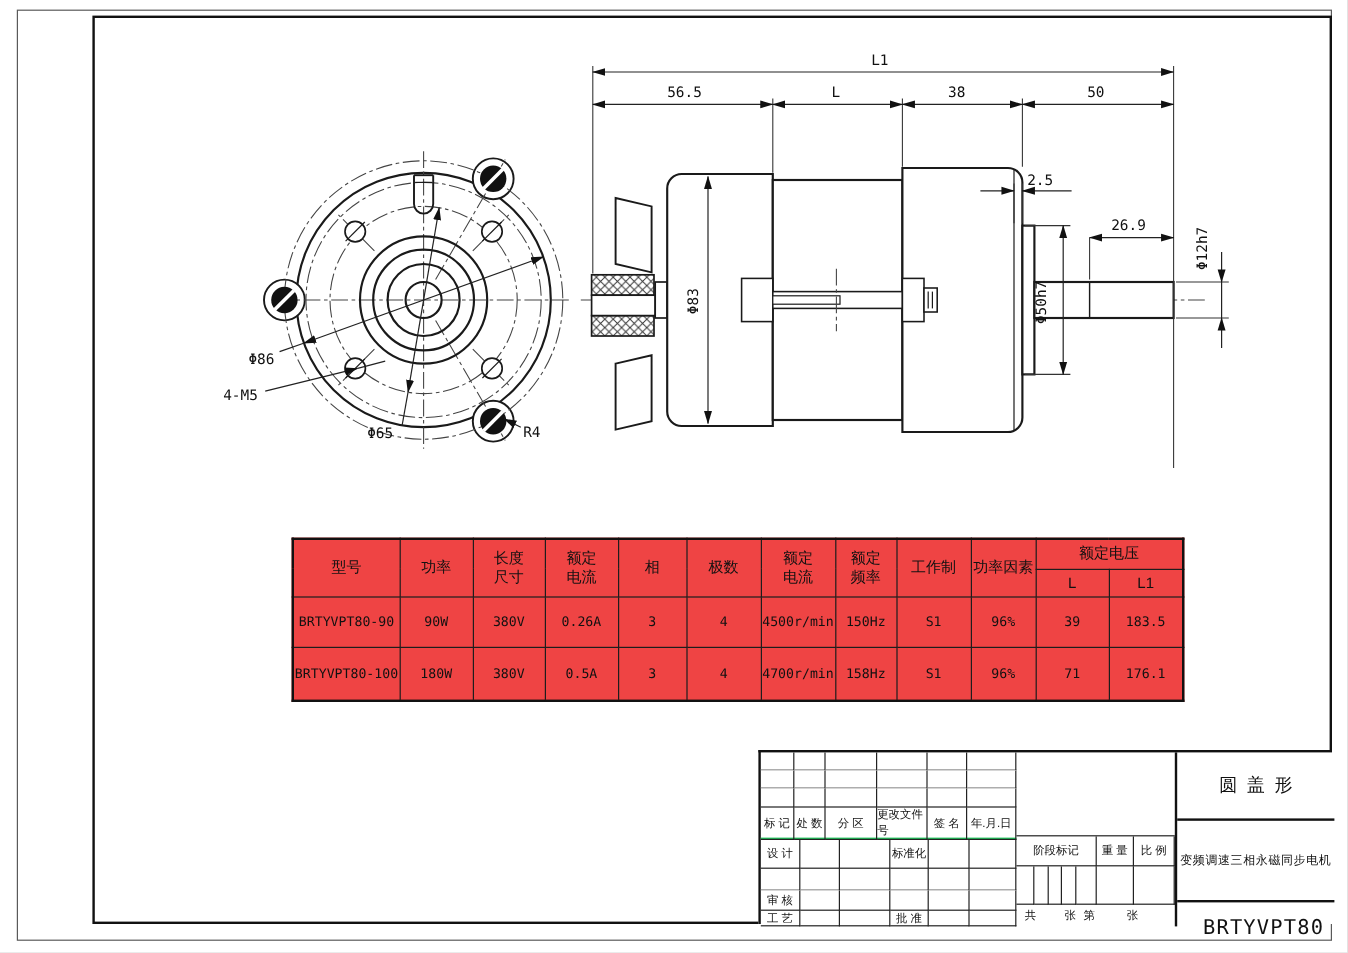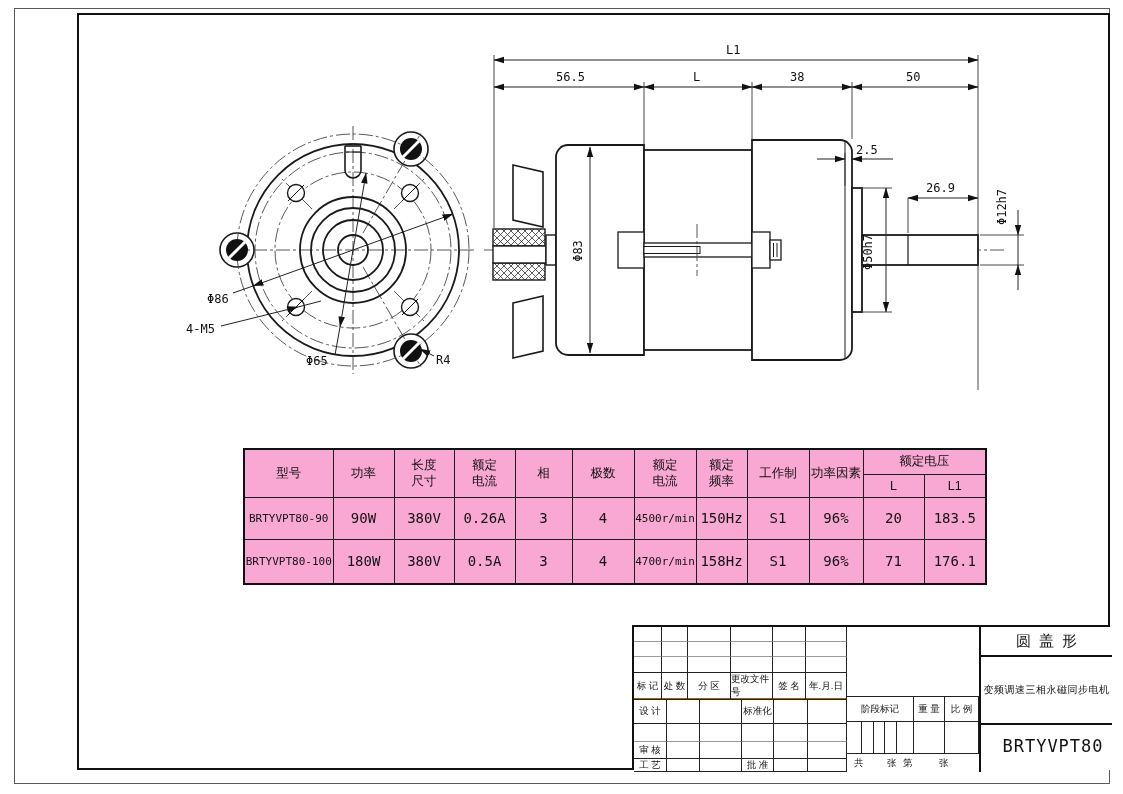--- a/index.html
+++ b/index.html
@@ -6,49 +6,49 @@
   .page{position:relative;width:1123px;height:794px;background:#fff;outline:1px solid #b0b0b0;
         font-family:"Liberation Sans", sans-serif;overflow:hidden;}
   .outer-border{position:absolute;left:14px;top:8px;width:1096px;height:776px;
         border:1px solid #5a5a5a;box-sizing:border-box;}
   .frame{position:absolute;left:77px;top:13px;width:1033px;height:757px;
         border:2px solid #111;box-sizing:border-box;}
   svg text{font-family:"DejaVu Sans Mono", monospace;}
   .dimtext{font-size:12px;fill:#111;}
   
   table.spec{position:absolute;left:243px;top:448px;width:742px;border-collapse:collapse;
-        table-layout:fixed;background:#f9a8d4;border:2px solid #111;}
+        table-layout:fixed;background:#ef4444;border:2px solid #111;}
   table.spec th, table.spec td{border:1px solid #1d1d1d;text-align:center;vertical-align:middle;
         padding:0;color:#111;overflow:hidden;}
   table.spec th{font-weight:normal;font-size:12.5px;}
-  table.spec td{font-family:"DejaVu Sans Mono", monospace;font-size:14px;}
+  table.spec td{font-family:"DejaVu Sans Mono", monospace;font-size:11px;}
   table.spec tbody td:nth-child(1), table.spec tbody td:nth-child(7){font-size:11px;}
   .wrap2{display:inline-block;width:2.4em;word-break:break-all;line-height:1.3;}
   
   .tblock{position:absolute;left:632px;top:625px;width:478px;height:145px;box-sizing:border-box;
         border-top:2px solid #111;border-left:2px solid #111;background:#fff;color:#111;}
   .tblock .cell{box-sizing:border-box;border-right:1px solid #222;border-bottom:1px solid #222;
         display:flex;align-items:center;justify-content:center;font-size:9.5px;overflow:hidden;}
   .tb-rev{position:absolute;left:0;top:0;width:213px;height:73px;display:grid;box-sizing:border-box;
         grid-template-columns:28px 26px 43px 42px 33px 41px;grid-template-rows:15px 15px 16px 27px;
-        border-bottom:2px solid #a16207;}
+        border-bottom:2px solid #22c55e;}
   .tb-rev .minor{border-bottom:1px solid #9a9a9a;}
   .tb-sign{position:absolute;left:0;top:73px;width:192px;height:72px;display:grid;box-sizing:border-box;
         grid-template-columns:33px 33px 42px 32px 34px 39px;grid-template-rows:24px 18px 17px 13px;}
   .tb-sign .minor{border-bottom:1px solid #9a9a9a;}
   .tb-mid{position:absolute;left:213px;top:0;width:132px;height:145px;box-sizing:border-box;}
   .mid-top{height:70px;box-sizing:border-box;border-bottom:1px solid #222;}
   .mid-hdr{display:grid;grid-template-columns:67px 31px 34px;height:25px;text-align:right;}
   .mid-box{display:grid;grid-template-columns:15px 12px 11px 12px 17px 31px 34px;height:32px;}
   .mid-foot{position:relative;height:18px;font-size:9.5px;}
   .mid-foot span{position:absolute;top:3px;}
   .tb-right{position:absolute;left:345px;top:0;width:133px;height:145px;box-sizing:border-box;
         border-left:2px solid #111;}
   .tbr-row{box-sizing:border-box;display:flex;align-items:center;justify-content:center;}
-  .tbr-type{height:30px;border-bottom:2px solid #111;font-size:15px;letter-spacing:8px;padding-left:8px;}
+  .tbr-type{height:57px;border-bottom:2px solid #111;font-size:15px;letter-spacing:8px;padding-left:8px;}
   .tbr-name{height:68px;border-bottom:2px solid #111;font-size:10px;white-space:nowrap;letter-spacing:0.5px;}
   .tbr-model{height:42px;font-family:"DejaVu Sans Mono", monospace;font-size:17px;letter-spacing:1px;margin-left:13px;}
 </style>
 </head>
 <body>
 
 <div class="page">
   <div class="outer-border"></div>
   <div class="frame"></div>
 
@@ -252,21 +252,21 @@
         <td>BRTYVPT80-90</td>
         <td>90W</td>
         <td>380V</td>
         <td>0.26A</td>
         <td>3</td>
         <td>4</td>
         <td>4500r/min</td>
         <td>150Hz</td>
         <td>S1</td>
         <td>96%</td>
-        <td>20</td>
+        <td>39</td>
         <td>183.5</td>
       </tr>
       <tr style="height:45px">
         <td>BRTYVPT80-100</td>
         <td>180W</td>
         <td>380V</td>
         <td>0.5A</td>
         <td>3</td>
         <td>4</td>
         <td>4700r/min</td>

